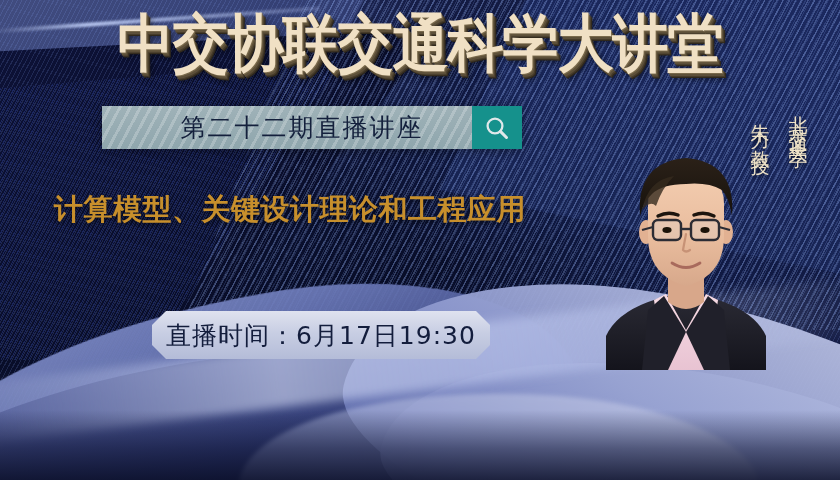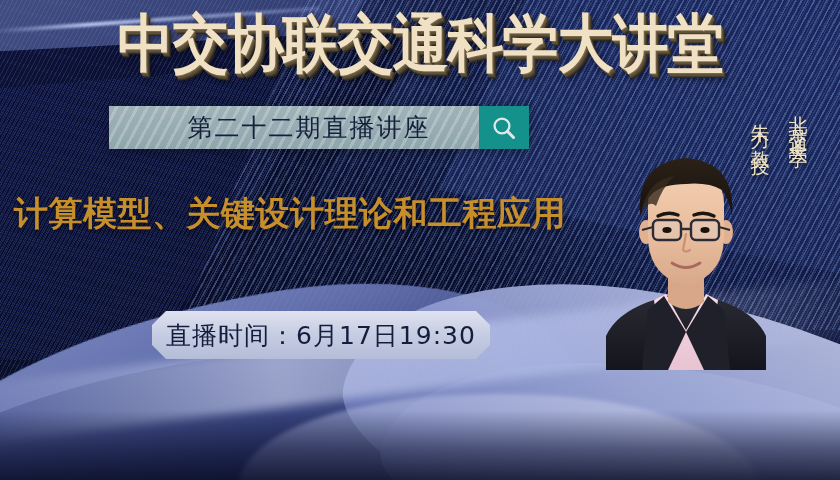--- a/index.html
+++ b/index.html
@@ -162,21 +162,21 @@
       2px 2px 0 #5d5039,
       3px 3px 0 #463b2a,
       4px 4px 0 #2f281c,
       5px 5px 6px rgba(0,0,0,.55);
     white-space: nowrap;
   }
 
   
   .subtitle-bar {
     position: absolute;
-    left: 109px; top: 106px;
+    left: 102px; top: 106px;
     width: 420px; height: 43px;
     display: flex;
     align-items: stretch;
     box-shadow: 0 2px 10px rgba(0,0,0,.35);
   }
   .subtitle-bar .sb-body {
     flex: 1;
     position: relative;
     background: linear-gradient(180deg, #9fb2b8 0%, #8fa6ad 100%);
     display: flex;
@@ -220,21 +220,21 @@
     text-align: center;
     color: #c78f2c;
     font-weight: bold;
     font-size: 28px;
     line-height: 1.36;
     letter-spacing: 1px;
     font-family: "DejaVu Sans", "Liberation Sans", sans-serif;
     text-shadow: 0 2px 5px rgba(0,0,0,.6);
   }
   .headline .hl-line { display: block; white-space: nowrap; }
-  .headline .hl2 { font-size: 34px; letter-spacing: 0.5px; }
+  .headline .hl2 { font-size: 29px; letter-spacing: 0.5px; }
 
   
   .time-banner {
     position: absolute;
     left: 152px; top: 311px;
     width: 338px; height: 48px;
     background: linear-gradient(180deg, #dfe2ef 0%, #c8cee3 45%, #b4bcd8 100%);
     clip-path: polygon(14px 0, calc(100% - 14px) 0, 100% 14px, 100% calc(100% - 14px),
                        calc(100% - 14px) 100%, 14px 100%, 0 calc(100% - 14px), 0 14px);
     display: flex;

